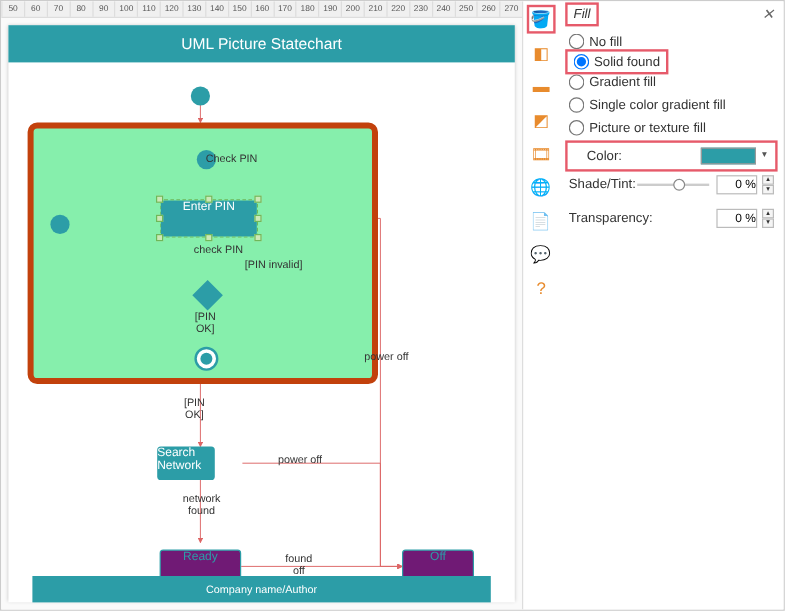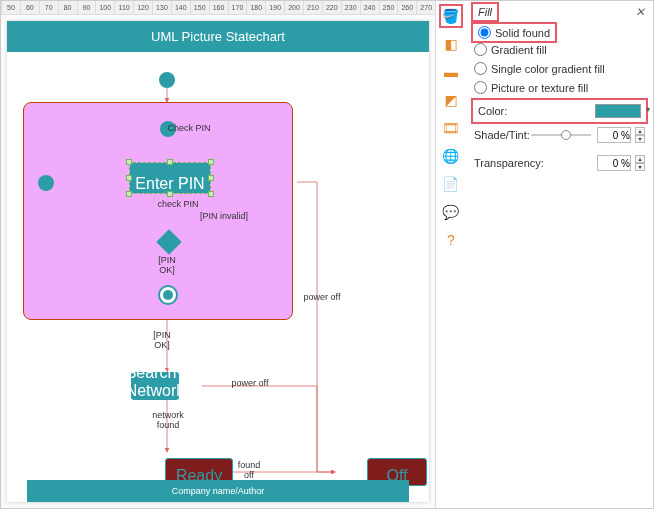--- a/index.html
+++ b/index.html
@@ -5,27 +5,27 @@
   * { box-sizing: border-box; margin: 0; padding: 0; font-family: Arial, sans-serif; }
   body { background: #fff; position: relative; width: 654px; height: 509px; overflow: hidden; border: 1px solid #ccc; }
   .outer { display: flex; width: 100%; height: 100%; }
   .canvas-area { flex: 1; position: relative; background: #fafafa; }
   .ruler-h { position: absolute; top: 0; left: 0; right: 0; height: 14px; background: #f0f0f0; display: flex; font-size: 7px; color: #555; border-bottom: 1px solid #ddd; }
   .ruler-h span { flex: 1; text-align: center; border-left: 1px solid #ddd; line-height: 14px; }
   .page { position: absolute; top: 20px; left: 6px; right: 6px; bottom: 6px; background: #fff; box-shadow: 0 0 3px rgba(0,0,0,.2); }
   .title-bar { background: #2c9da7; color: #fff; text-align: center; font-size: 13px; padding: 8px; }
   .footer-bar { position: absolute; bottom: 0; left: 20px; right: 20px; background: #2c9da7; color: #fff; font-size: 9px; text-align: center; padding: 6px; }
   .diagram { position: relative; width: 100%; height: calc(100% - 50px); }
-  .state-group { position: absolute; top: 50px; left: 16px; width: 270px; height: 218px; border: 1px solid #c2410c; border-radius: 8px; background: #f0abfc; }
+  .state-group { position: absolute; top: 50px; left: 16px; width: 292px; height: 218px; border: 5px solid #c2410c; border-radius: 8px; background: #86efac; }
   .circle { width: 16px; height: 16px; border-radius: 50%; background: #2c9da7; position: absolute; }
   .ring { width: 20px; height: 20px; border-radius: 50%; border: 2px solid #2c9da7; background: #fff; position: absolute; }
   .ring::after { content:""; position:absolute; inset:3px; background:#2c9da7; border-radius:50%; }
   .diamond { width: 18px; height: 18px; background: #2c9da7; transform: rotate(45deg); position: absolute; }
-  .node { position: absolute; background: #2c9da7; color:#fff; font-size:16px; display:flex; align-items:flex-end; justify-content:center; border-radius:3px; }
-  .node.outline { background:#7f1d1d; color:#2c9da7; border:1px solid #2c9da7;margin-left:32px; }
+  .node { position: absolute; background: #2c9da7; color:#fff; font-size:10px; display:flex; align-items:flex-start; justify-content:center; border-radius:3px; }
+  .node.outline { background:#701a75; color:#2c9da7; border:1px solid #2c9da7; }
   .selected { outline: 1px dashed #6fb859; }
   .sel-handle { width:6px; height:6px; background:#cde8b8; border:1px solid #6fb859; position:absolute; }
   .label { position:absolute; font-size:9px; color:#333; text-align:center; }
   svg.arrows { position:absolute; inset:0; width:100%; height:100%; pointer-events:none; }
   svg.arrows line, svg.arrows polyline { stroke:#d66; stroke-width:0.8; fill:none; }
   svg.arrows polygon { fill:#d66; }
   
   .side-panel { width: 218px; border-left: 1px solid #ddd; background:#fff; display:flex; }
   .tool-strip { width: 30px; display:flex; flex-direction:column; align-items:center; padding-top:6px; gap:10px; }
   .tool-ic { width:18px; height:18px; display:flex; align-items:center; justify-content:center; font-size:14px; cursor:pointer; }
@@ -147,38 +147,42 @@
       <div class="tool-ic">🌐</div>
       <div class="tool-ic" style="color:#e88b2d">📄</div>
       <div class="tool-ic" style="color:#e88b2d">💬</div>
       <div class="tool-ic" style="color:#e88b2d">?</div>
     </div>
     <div class="panel-body">
       <div class="panel-head">
         <span class="hl" style="padding:1px 4px">Fill</span>
         <span class="close">✕</span>
       </div>
+      <div class="radio-row">
+          <input type="radio" name="f" style="">
+          <span>No fill</span>
+        </div>
       <div class="radio-row hl" style="width:fit-content; padding:1px 4px">
           <input type="radio" name="f" checked="" style="">
           <span>Solid found</span>
         </div>
       <div class="radio-row">
           <input type="radio" name="f" style="">
           <span>Gradient fill</span>
         </div>
       <div class="radio-row">
           <input type="radio" name="f" style="">
           <span>Single color gradient fill</span>
         </div>
       <div class="radio-row">
           <input type="radio" name="f" style="">
           <span>Picture or texture fill</span>
         </div>
 
-      <div class="field-row hl" style="padding:3px 4px; margin-top:4px">
+      <div class="field-row hl" style="padding:3px 15px; margin-top:4px">
         <span>Color:</span>
         <div class="color-swatch"></div>
       </div>
       <div class="field-row">
         <span>Shade/Tint:</span>
         <div style="display:flex; align-items:center; gap:6px">
           <div class="slider"></div>
           <div class="spin">
               <input value="0 %" style="">
               <div class="spin-btns">

